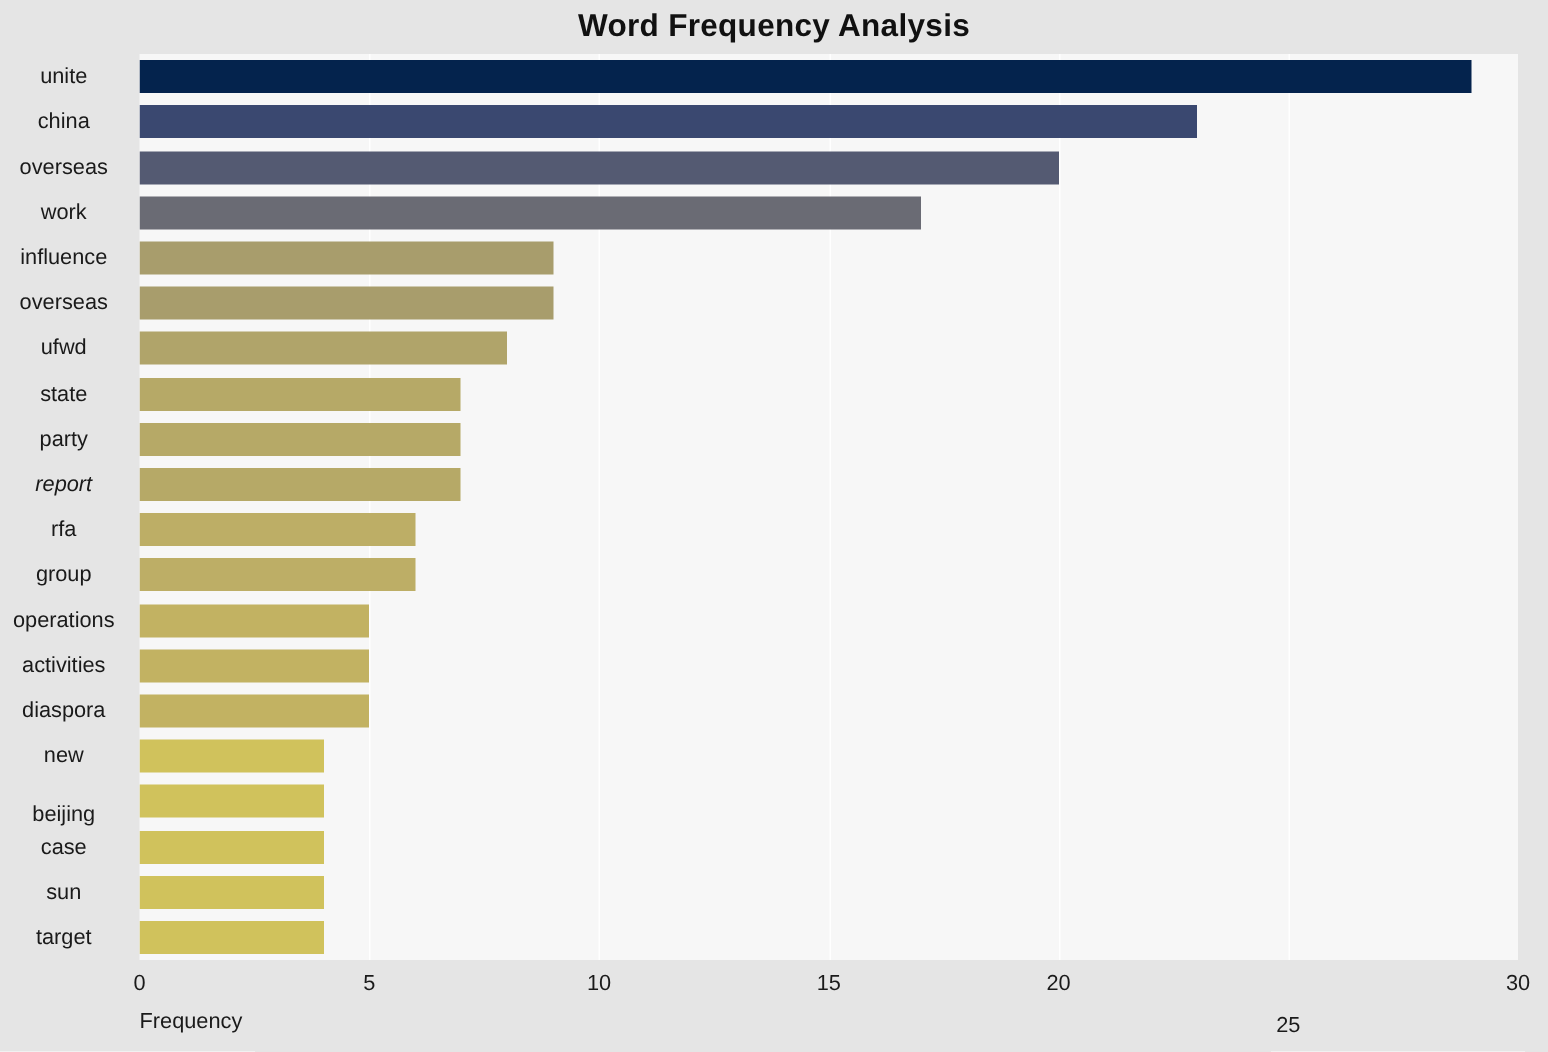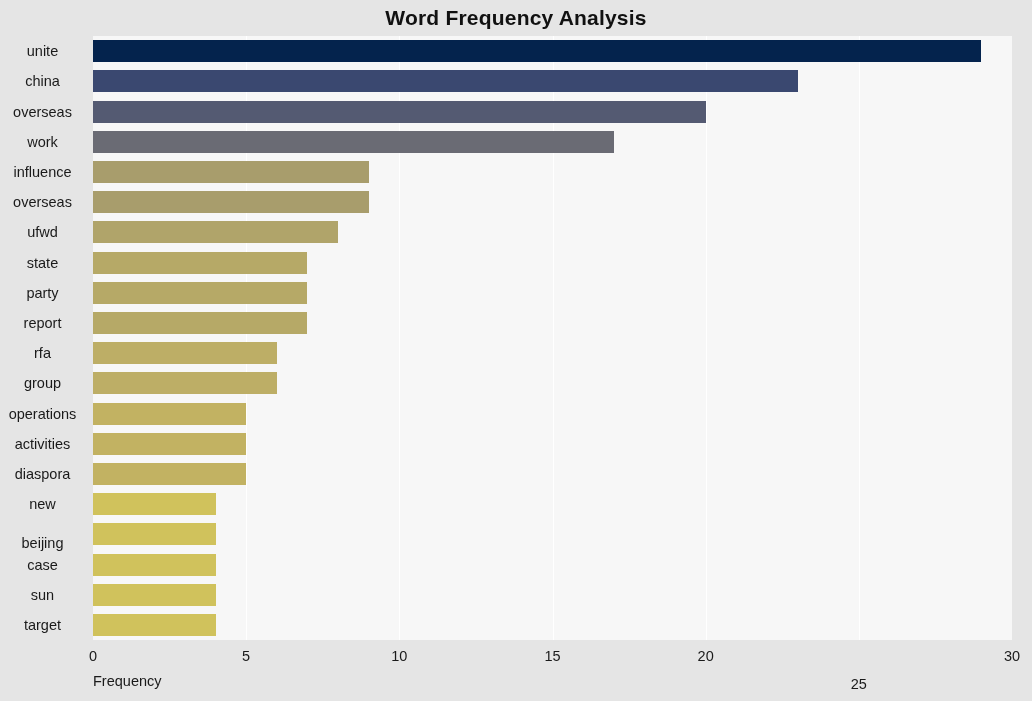--- a/index.html
+++ b/index.html
@@ -136,21 +136,21 @@
   <div class="ylabels-layer" id="ylabels">
       <div class="ytick-label" style="top: 15.1px;">unite</div>
       <div class="ytick-label" style="top: 45.3px;">china</div>
       <div class="ytick-label" style="top: 75.5px;">overseas</div>
       <div class="ytick-label" style="top: 105.7px;">work</div>
       <div class="ytick-label" style="top: 135.9px;">influence</div>
       <div class="ytick-label" style="top: 166.1px;">overseas</div>
       <div class="ytick-label" style="top: 196.3px;">ufwd</div>
       <div class="ytick-label" style="top: 226.5px;">state</div>
       <div class="ytick-label" style="top: 256.7px;">party</div>
-      <div class="ytick-label" style="top: 286.9px;">report</div>
+      <div class="ytick-label" style="top: 286.9px; font-style: italic;">report</div>
       <div class="ytick-label" style="top: 317.1px;">rfa</div>
       <div class="ytick-label" style="top: 347.3px;">group</div>
       <div class="ytick-label" style="top: 377.5px;">operations</div>
       <div class="ytick-label" style="top: 407.7px;">activities</div>
       <div class="ytick-label" style="top: 437.9px;">diaspora</div>
       <div class="ytick-label" style="top: 468.1px;">new</div>
       <div class="ytick-label" style="top: 507px; padding-left: 29px;">beijing</div>
       <div class="ytick-label" style="top: 528.5px;">case</div>
       <div class="ytick-label" style="top: 558.7px;">sun</div>
       <div class="ytick-label" style="top: 588.9px;">target</div>

